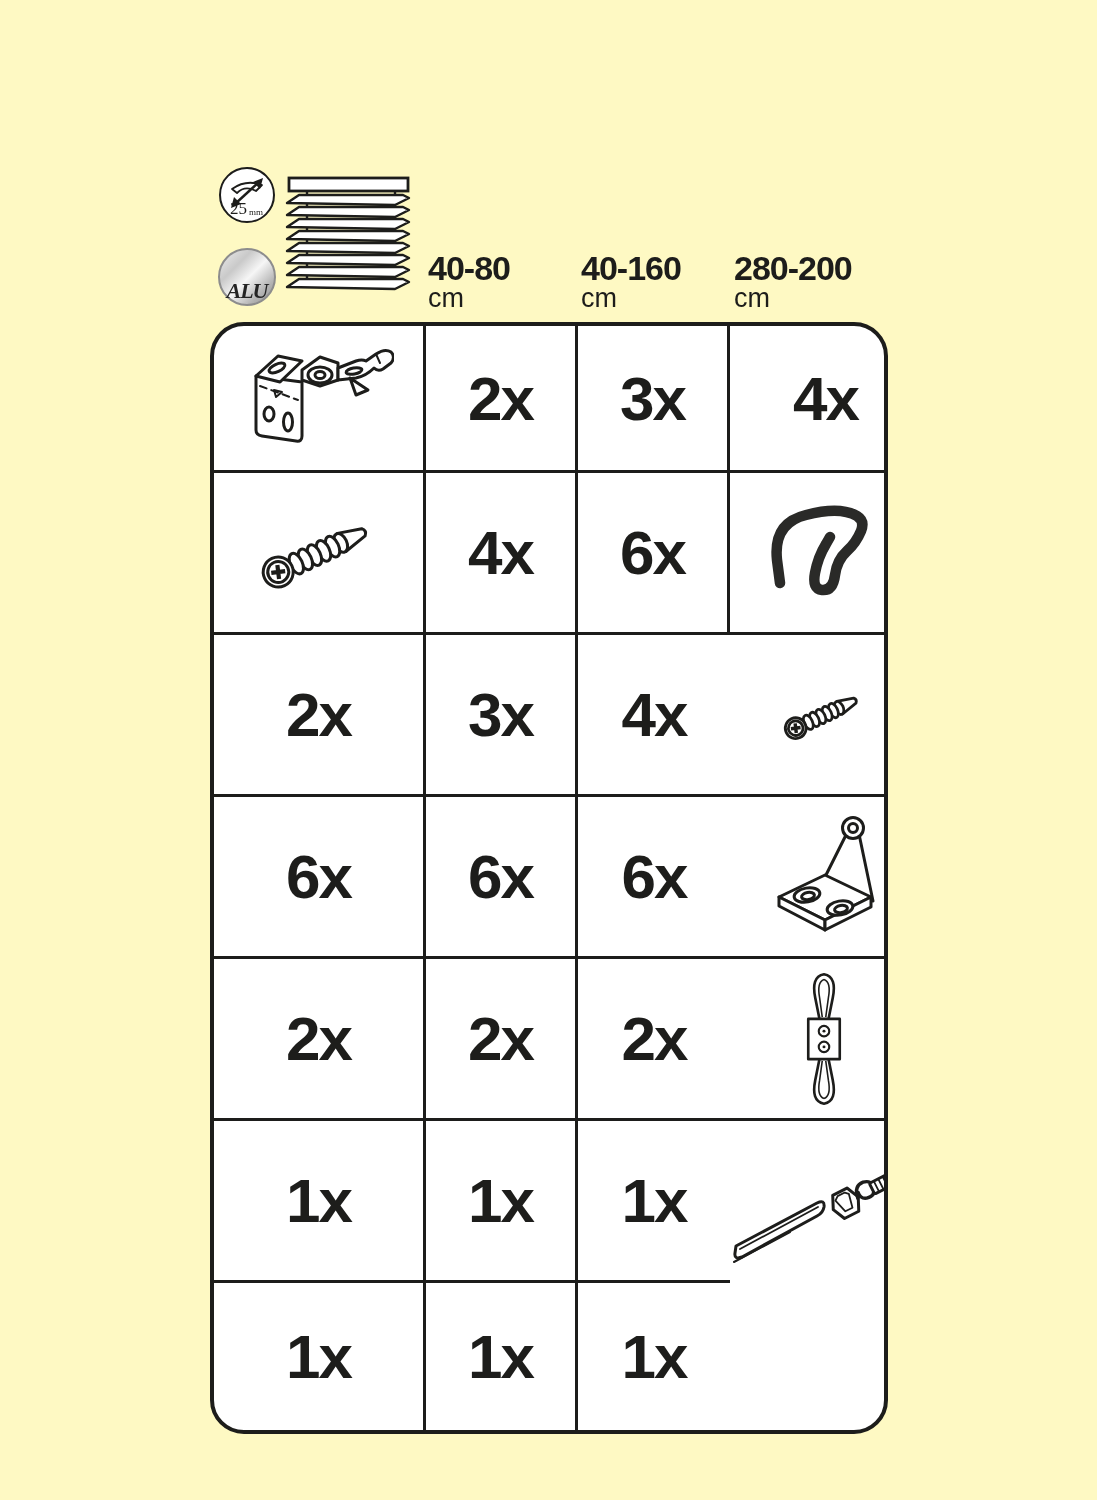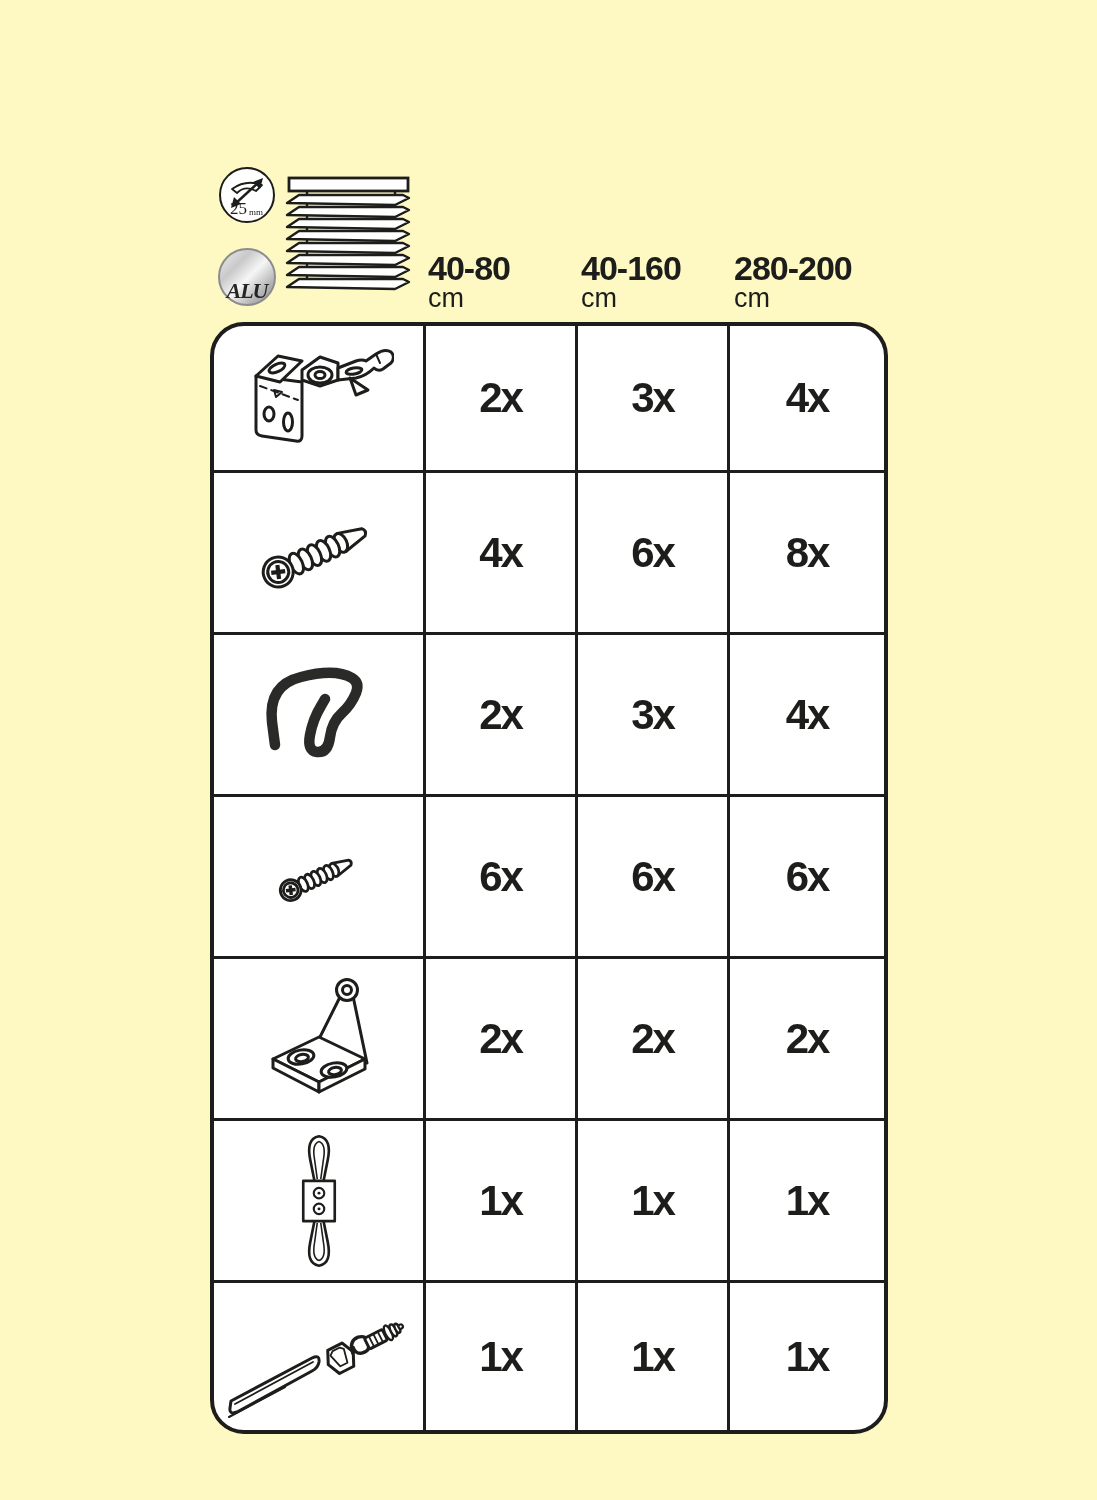--- a/index.html
+++ b/index.html
@@ -26,21 +26,21 @@
 
   
   .parts-table{position:absolute;left:210px;top:322px;width:678px;height:1112px;
     box-sizing:border-box;border:4px solid #1d1d1b;border-radius:34px;background:#fff;
     display:grid;grid-template-columns:212px 152px 152px 1fr;
     grid-template-rows:147px 162px 162px 162px 162px 162px 1fr;overflow:hidden;}
   .cell{border-right:3px solid #1d1d1b;border-bottom:3px solid #1d1d1b;
     display:flex;align-items:center;justify-content:center;box-sizing:border-box;}
   .cell.last-col{border-right:none;}
   .cell.last-row{border-bottom:none;}
-  .qty{font-size:42px;font-weight:bold;letter-spacing:-2px;}
+  .qty{font-size:62px;font-weight:bold;letter-spacing:-2px;}
   .icon-cell{position:relative;}
 </style>
 </head>
 <body>
 
 <div class="page">
 
   <div class="badge badge-25">
     <svg width="52" height="52" viewBox="0 0 52 52">
       <path d="M11,20 Q25,10 41,16 L35,22 Q24,16 16,24 Z" fill="#fff" stroke="#1d1d1b" stroke-width="1.8" stroke-linejoin="round"></path>
@@ -132,21 +132,20 @@
           <ellipse cx="60" cy="46" rx="6" ry="11"></ellipse>
           <ellipse cx="50" cy="46" rx="6" ry="11"></ellipse>
           <circle cx="30" cy="46" r="15"></circle>
           <circle cx="30" cy="46" r="10.5"></circle>
           <path d="M30,39 v14 M23,46 h14" stroke-width="4.2" fill="none" transform="rotate(18 30 46)"></path>
         </g>
       </svg>
     </div>
     <div class="cell qty">4x</div>
     <div class="cell qty">6x</div>
-    <div class="cell qty last-col">8x</div>
 
     <div class="cell icon-cell">
       <svg width="132" height="112" viewBox="0 0 132 112">
         <path d="M22,86 L19,63 Q15,26 48,18 Q82,9 99,19 Q107,24 103,34 Q98,46 89,54 Q79,63 77,78 Q75,94 64,93 Q54,92 57,76 Q60,60 68,47 L72,40" fill="none" stroke="#2a2a28" stroke-width="10.5" stroke-linecap="round" stroke-linejoin="round"></path>
       </svg>
     </div>
     <div class="cell qty">2x</div>
     <div class="cell qty">3x</div>
     <div class="cell qty last-col">4x</div>
 

